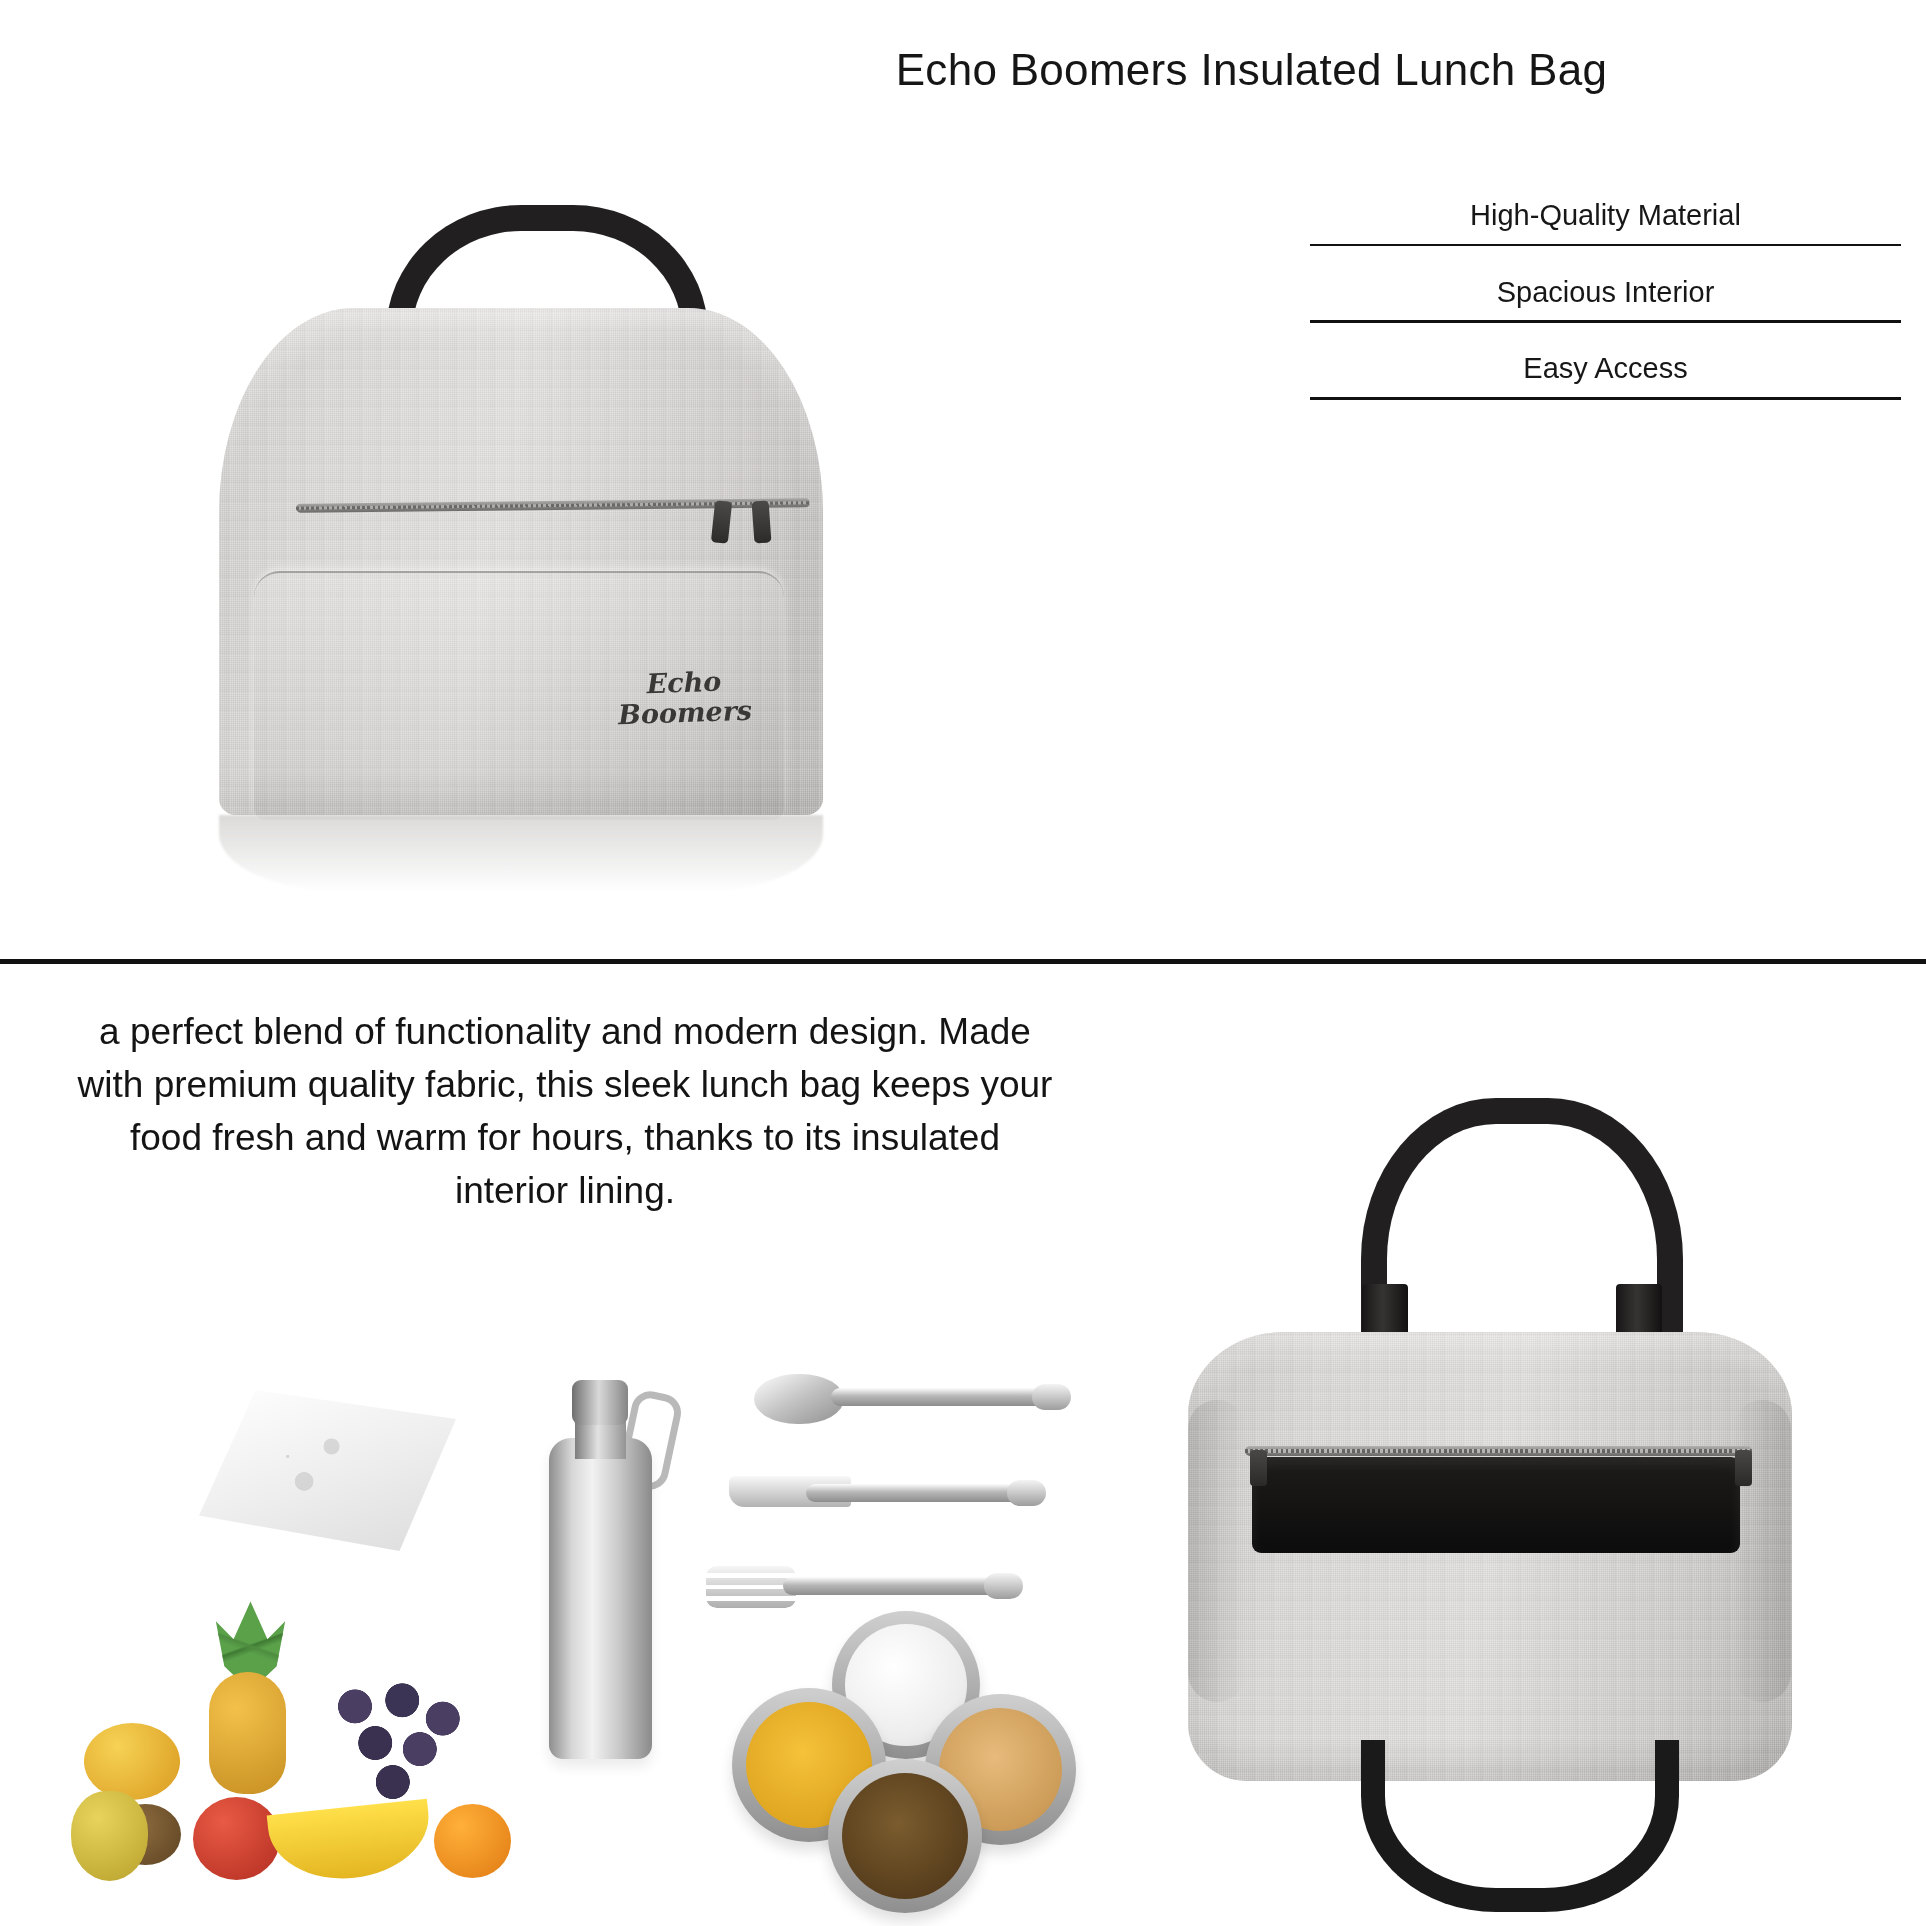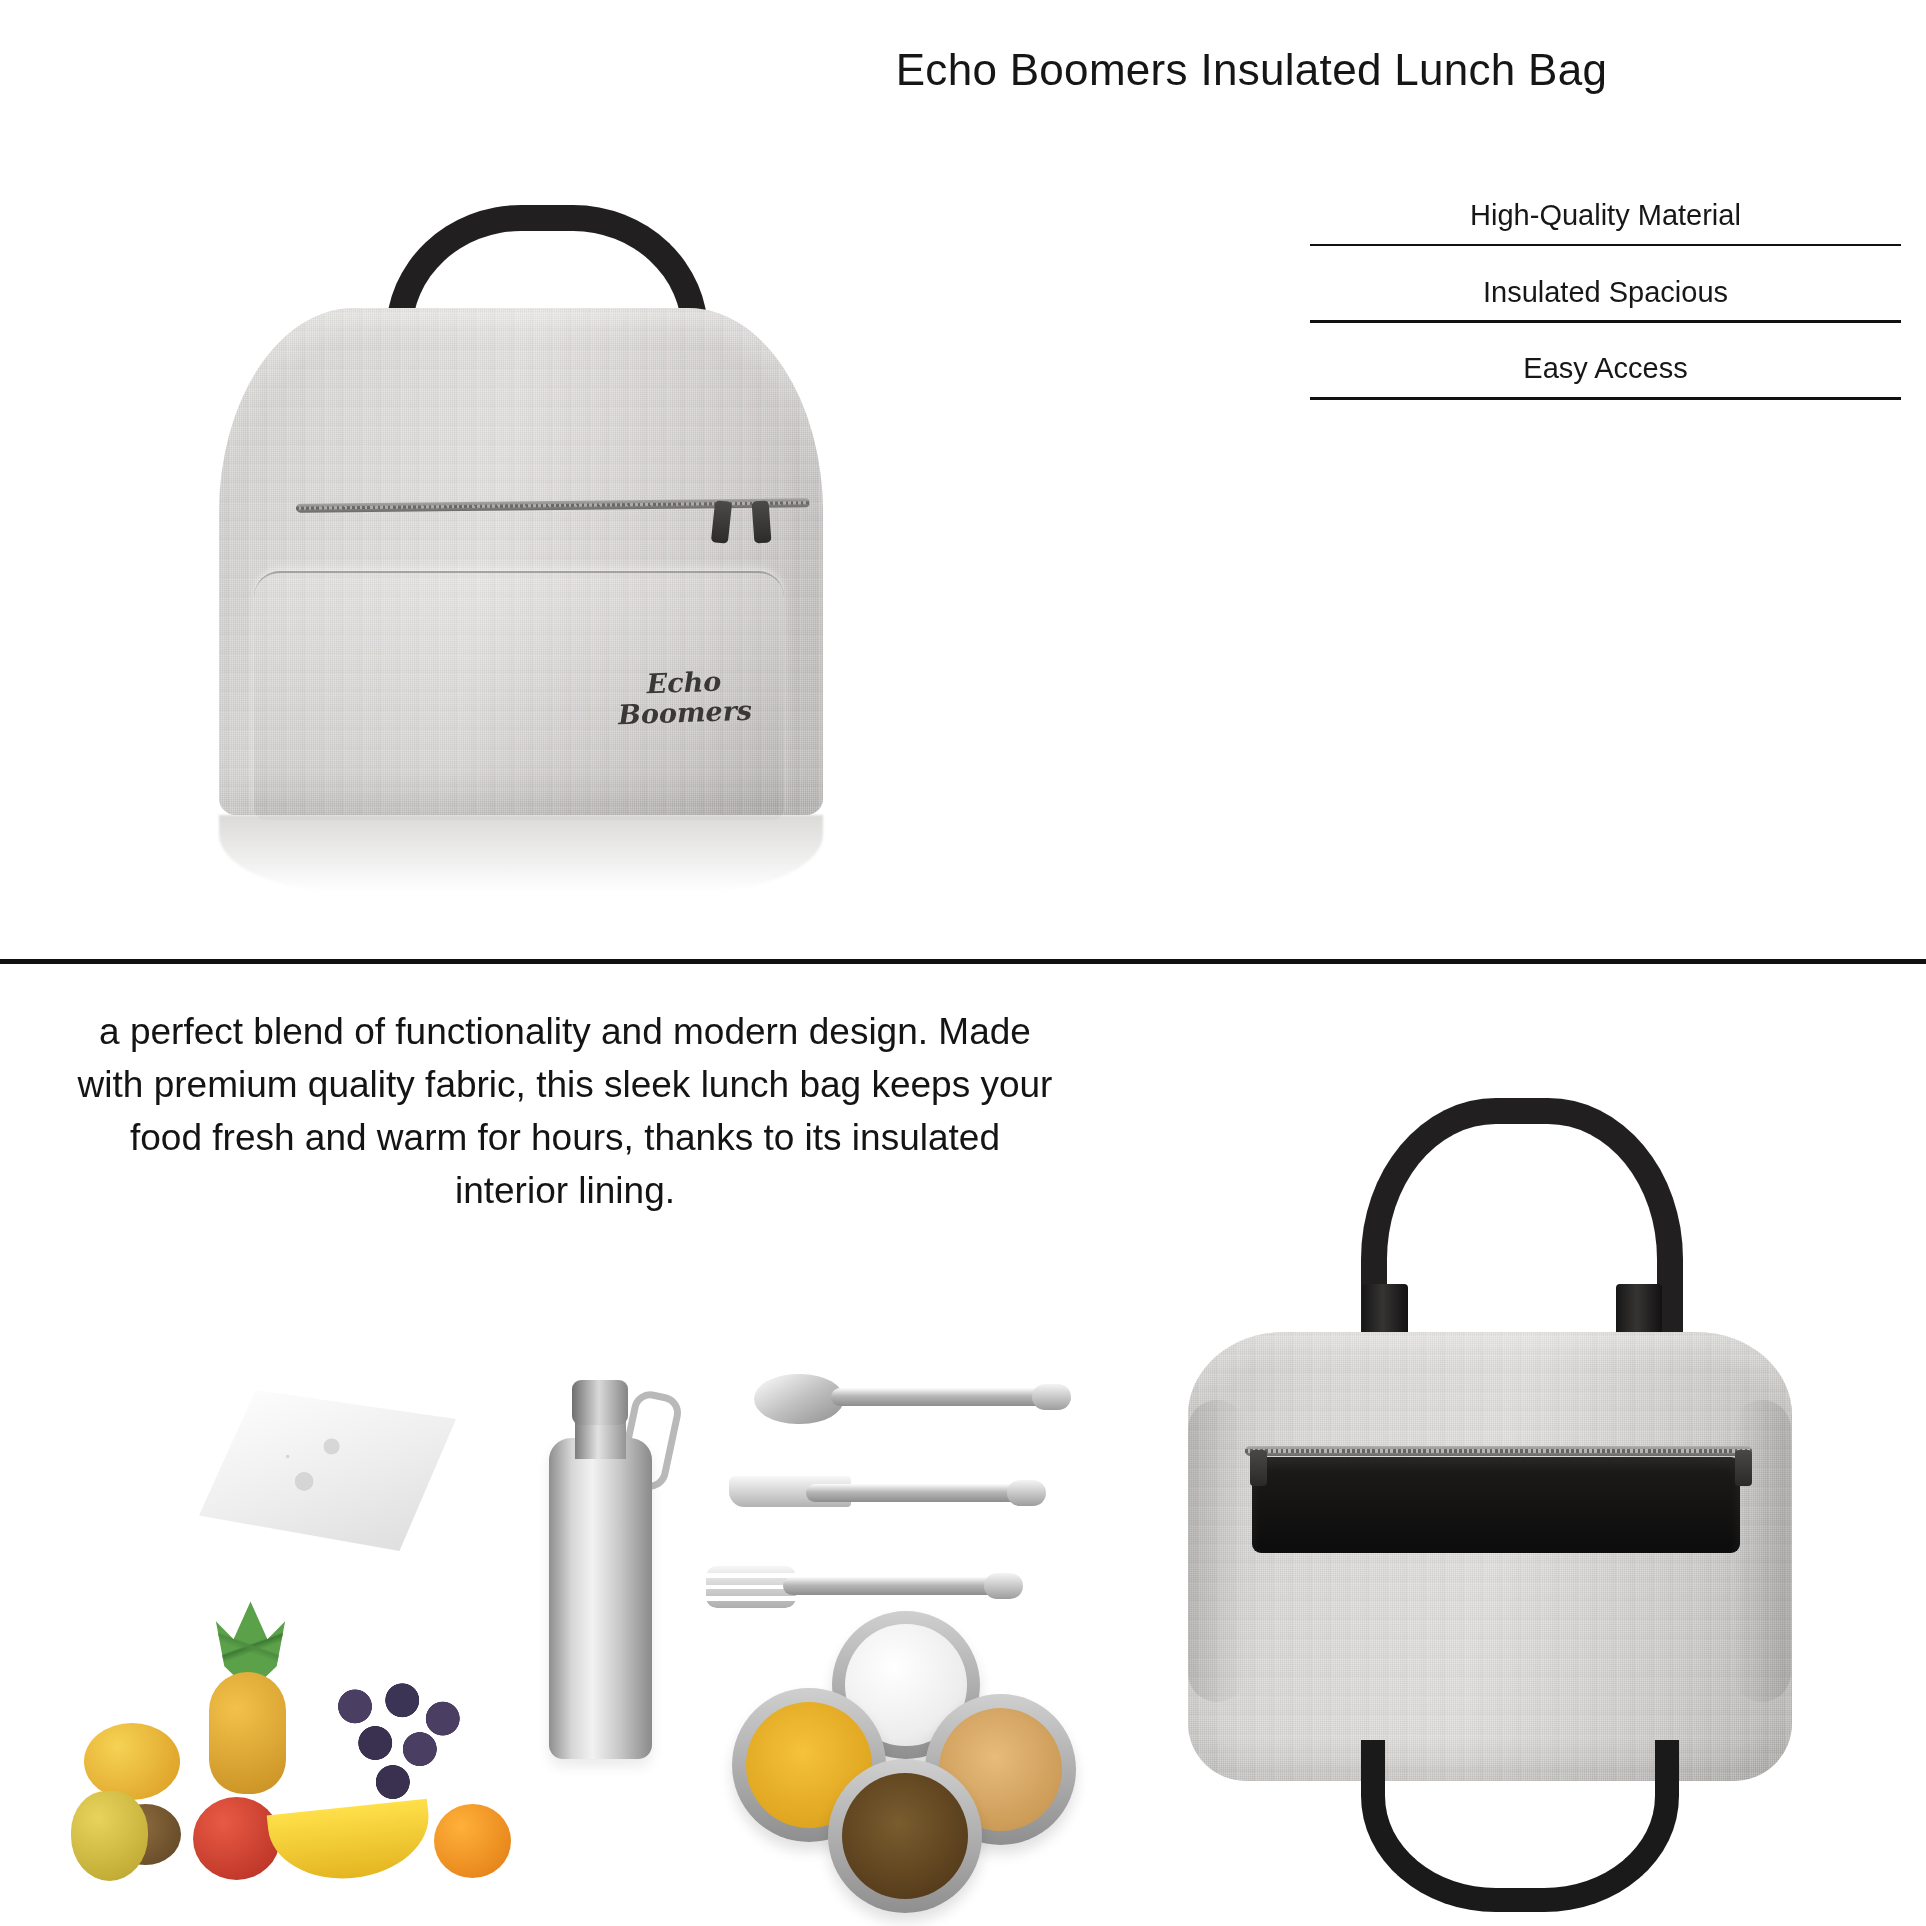--- a/index.html
+++ b/index.html
@@ -499,21 +499,21 @@
     </div>
     <div class="bag1-reflection"></div>
   </div>
 
   <div class="feature-list">
     <div class="feature-row">
       <div class="feature-label">High-Quality Material</div>
       <div class="feature-rule"></div>
     </div>
     <div class="feature-row">
-      <div class="feature-label">Insulated Spacious</div>
+      <div class="feature-label">Spacious Interior</div>
       <div class="feature-rule"></div>
     </div>
     <div class="feature-row">
       <div class="feature-label">Easy Access</div>
       <div class="feature-rule"></div>
     </div>
   </div>
 </div>
 
 <div class="divider"></div>

